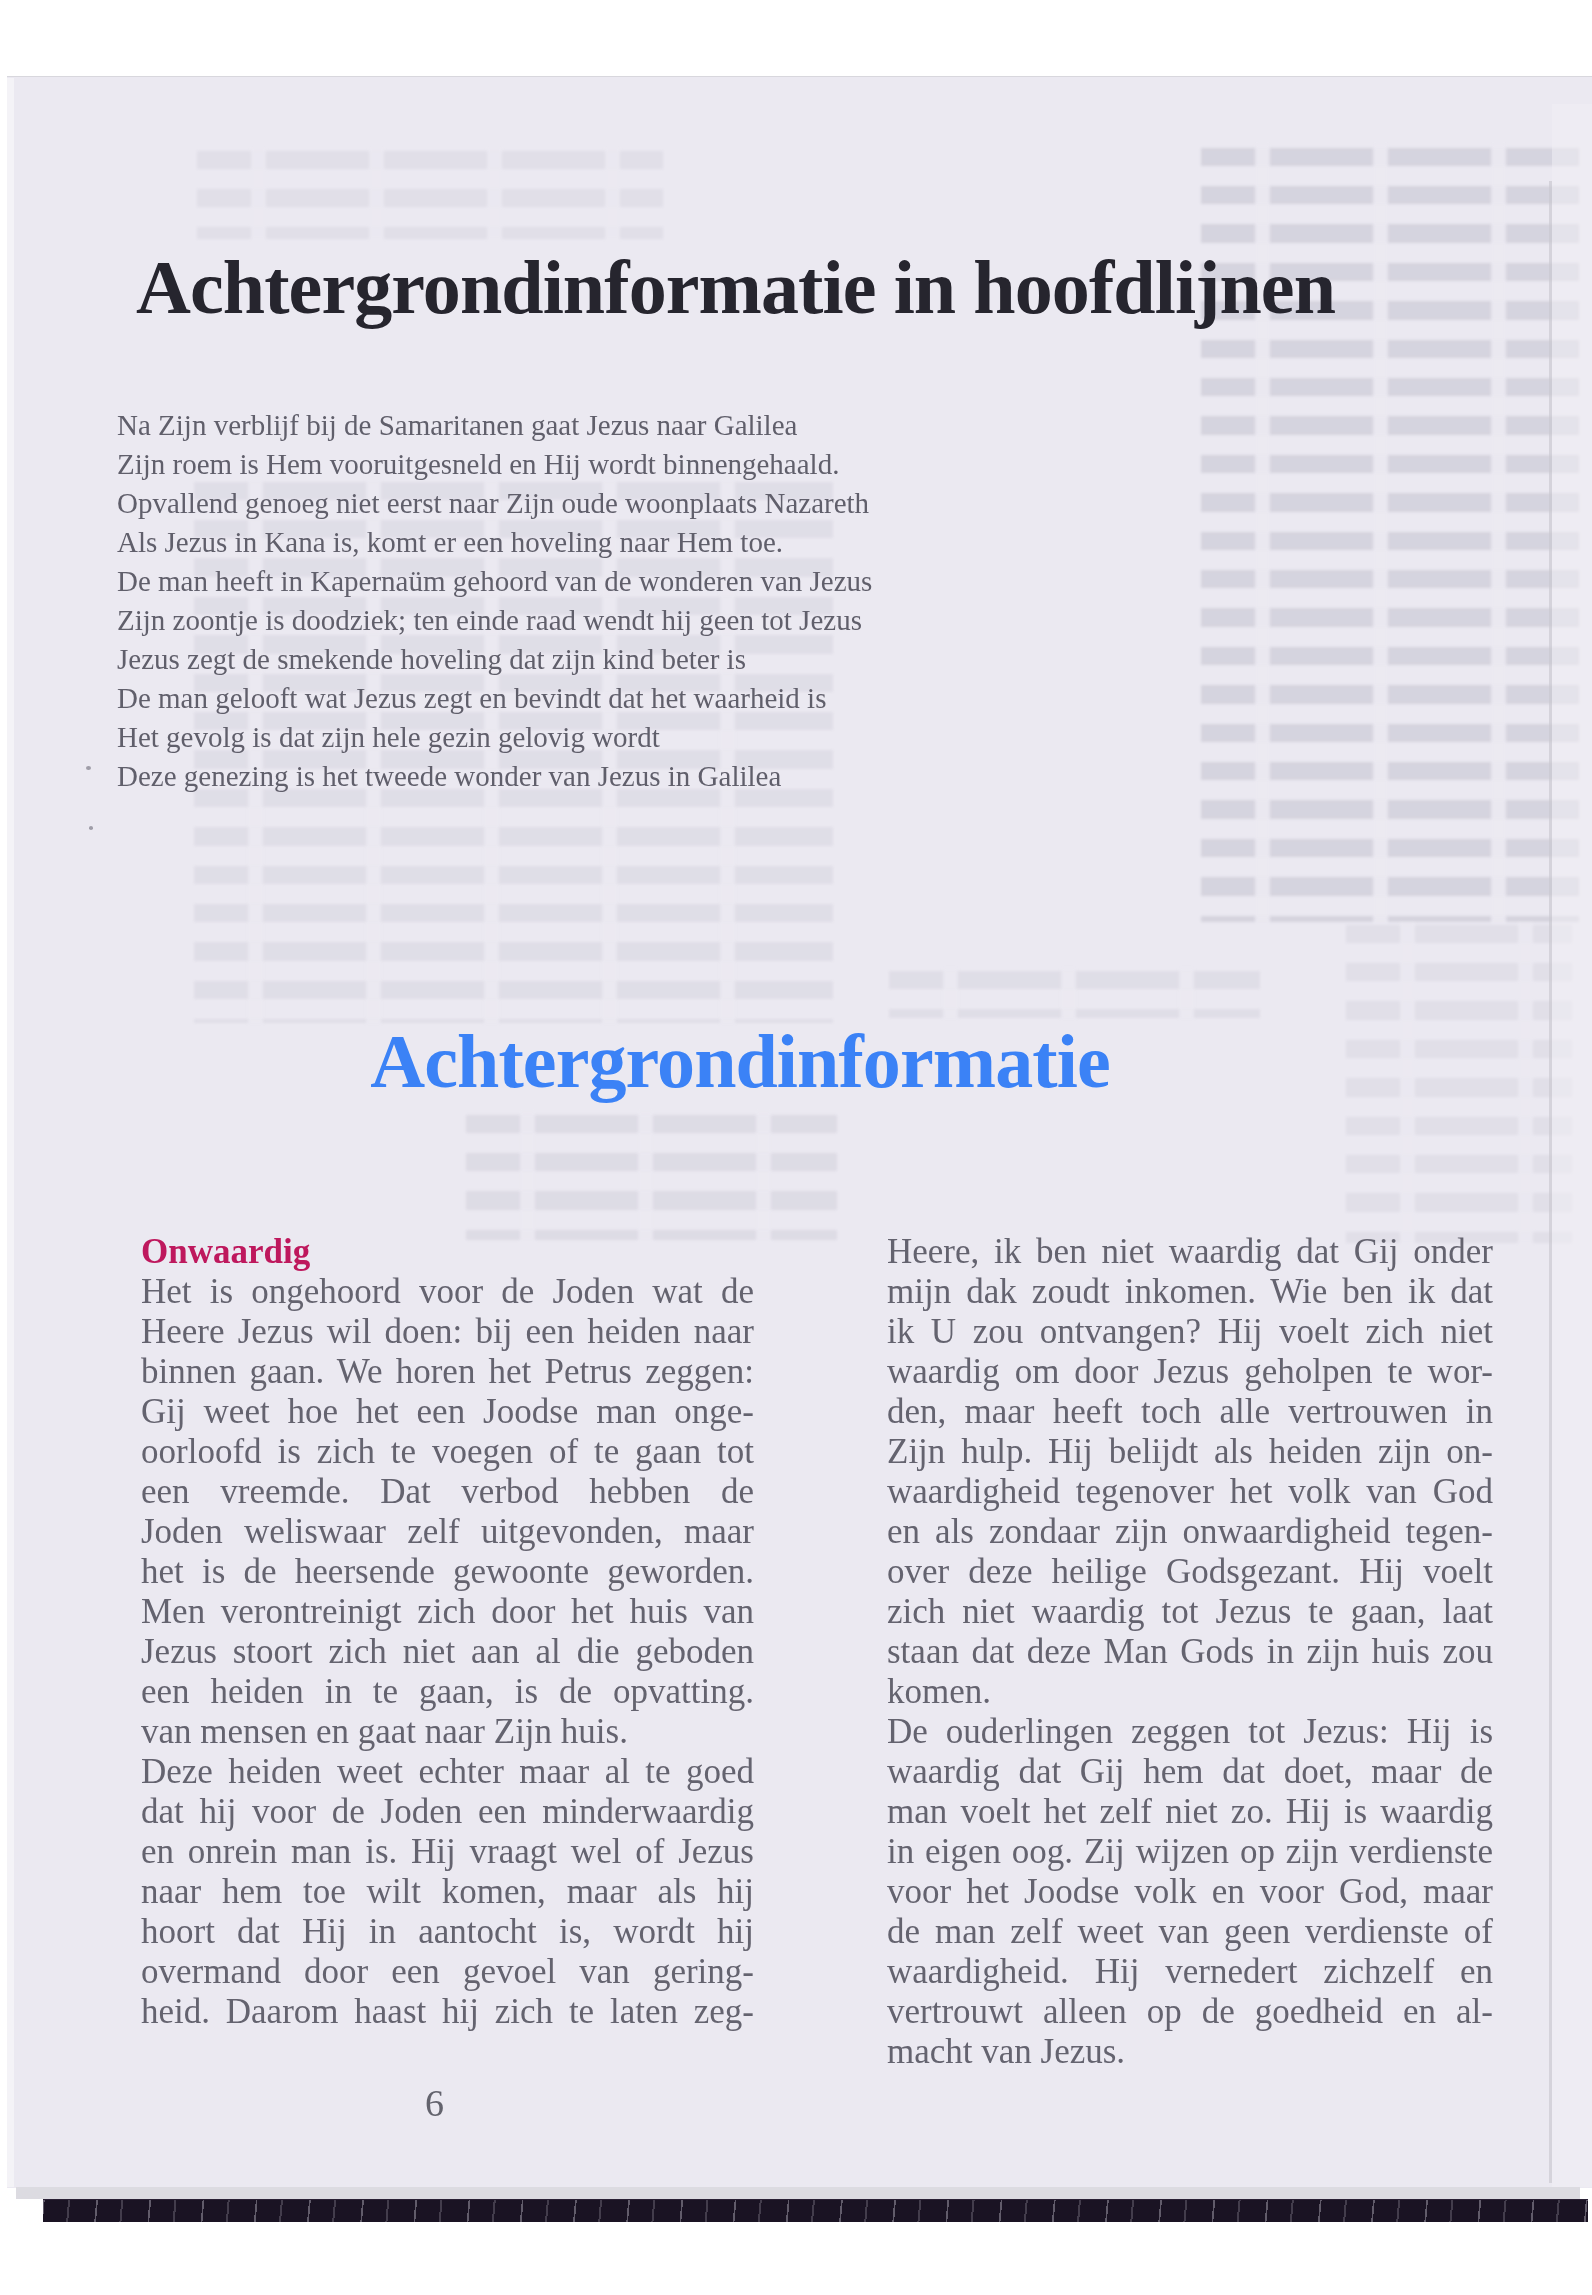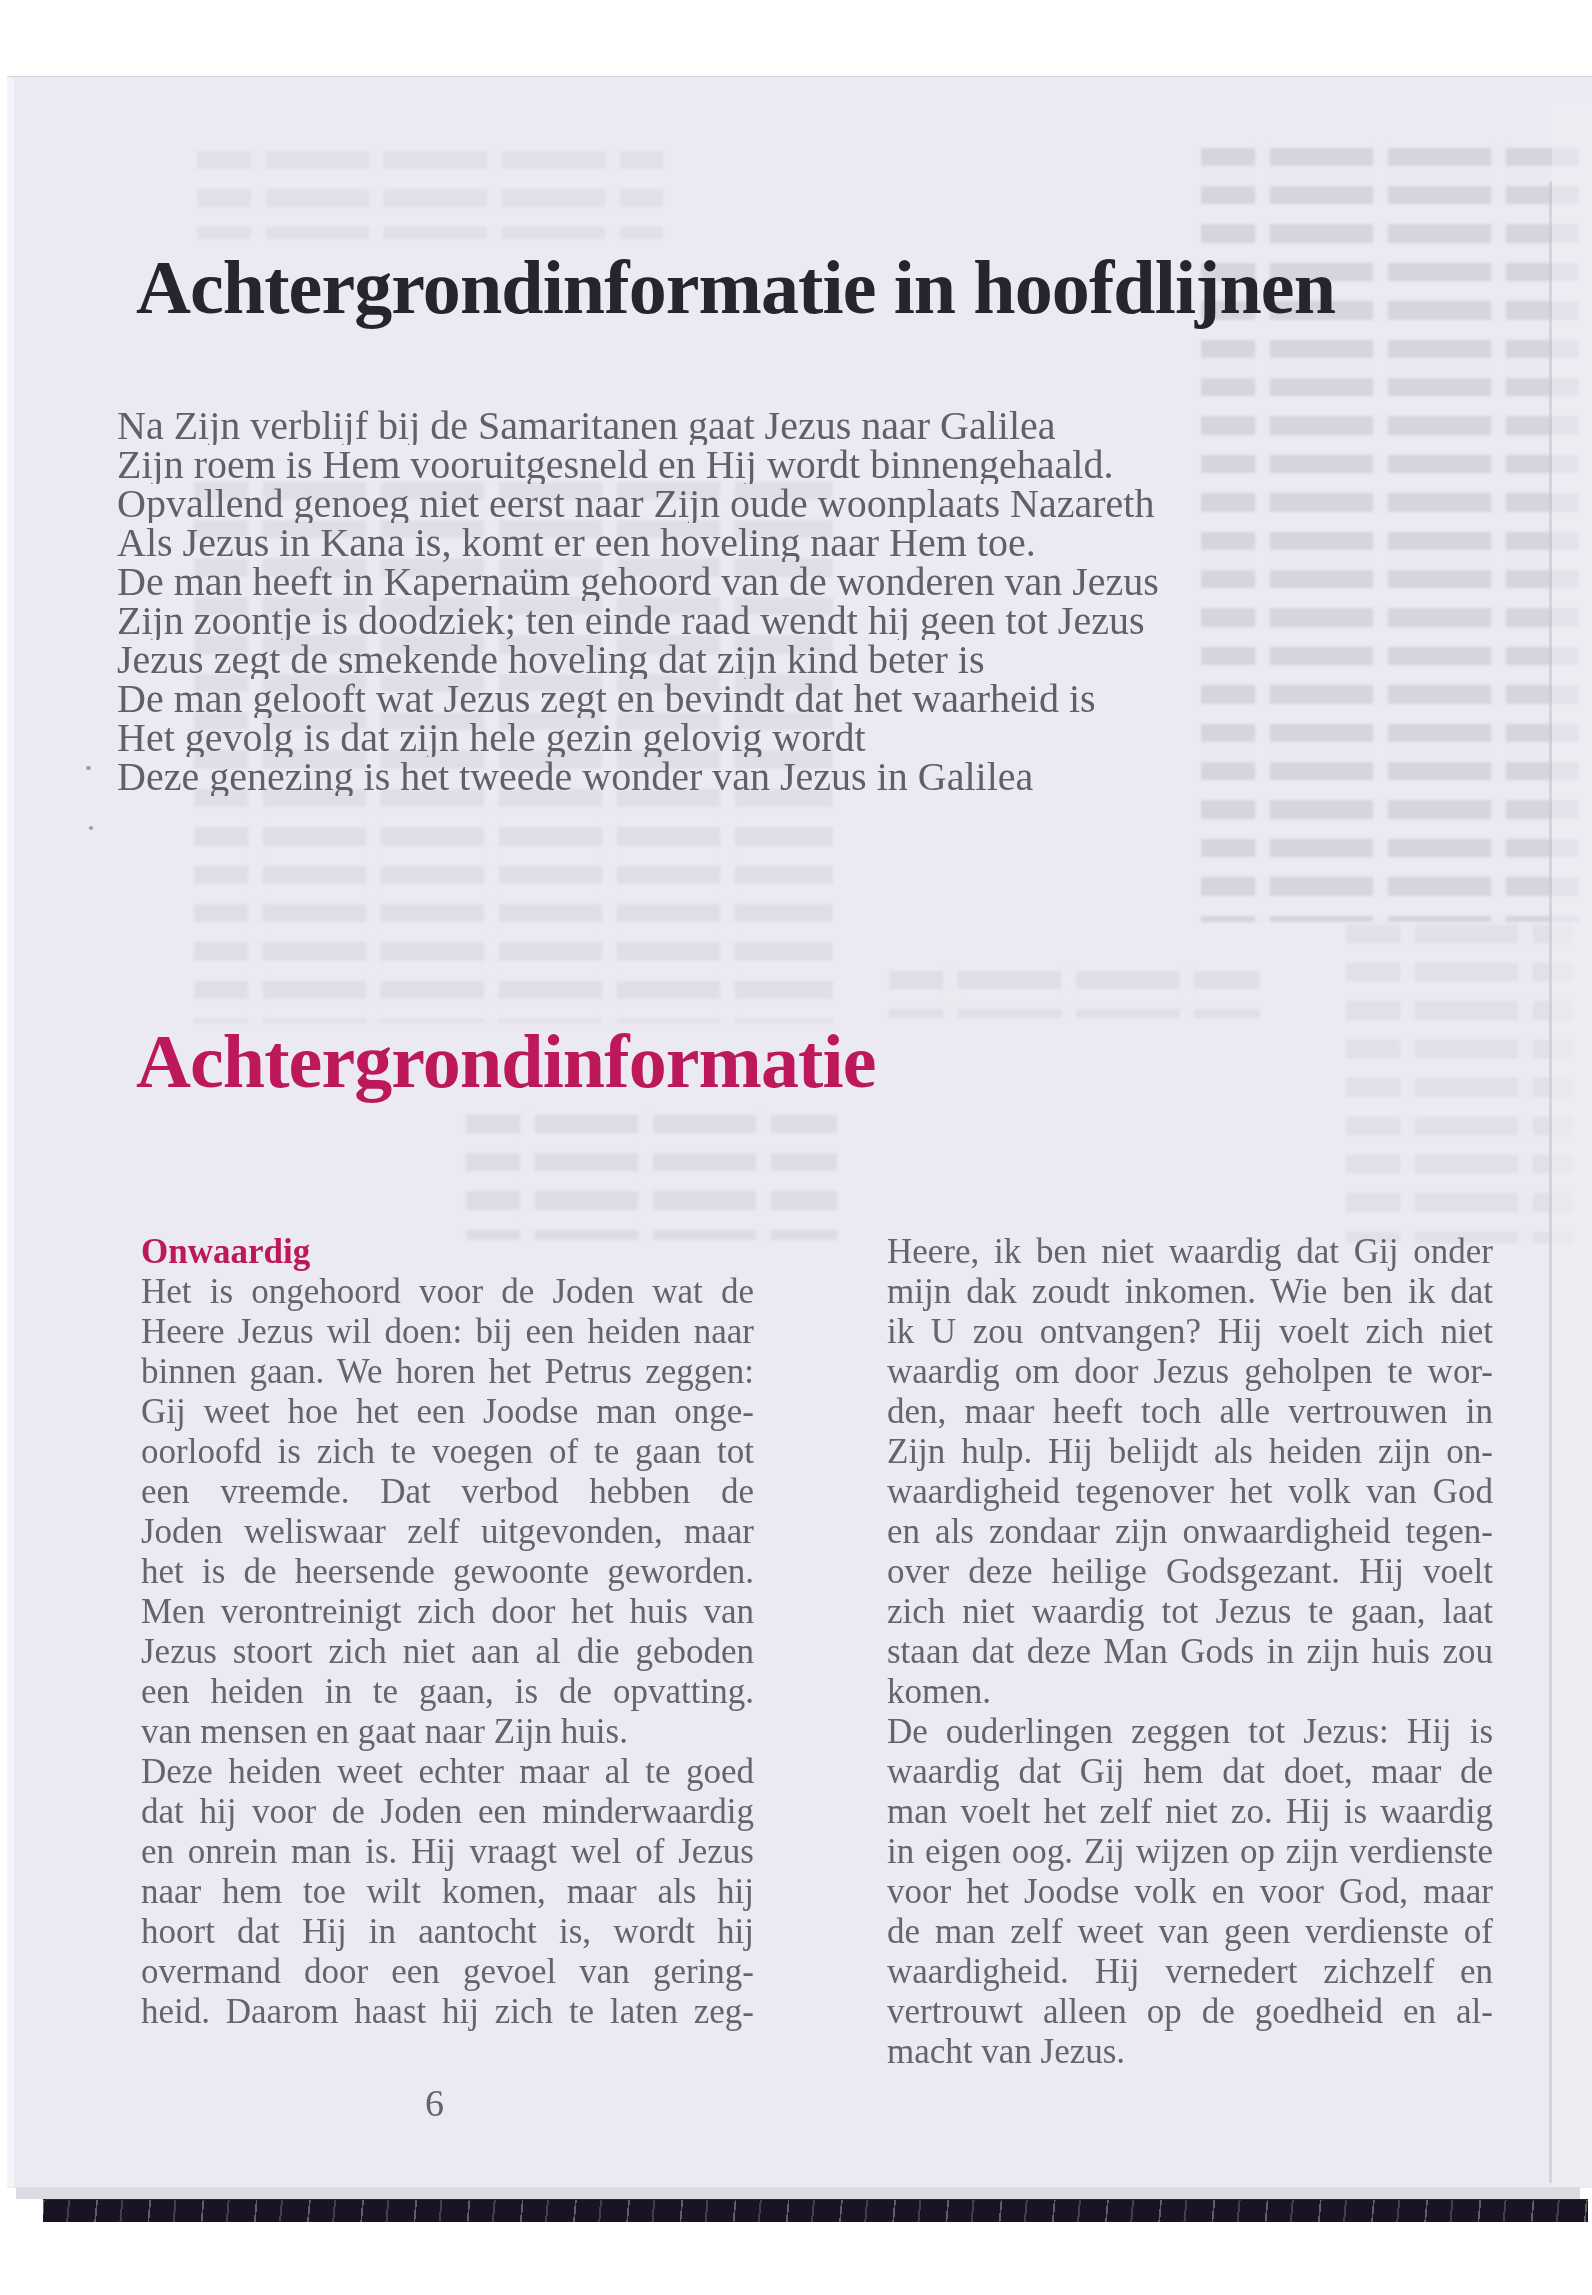--- a/index.html
+++ b/index.html
@@ -16,26 +16,26 @@
     border-top:1.7px solid #d8d7dd;
   }
   .paper-left-light{position:absolute;left:7px;top:78px;width:7px;height:2109px;background:#f4f3f7;}
   .h1{
     position:absolute;left:136px;top:249px;width:1381px;
     font-size:76px;font-weight:700;color:#26252e;line-height:1;
     letter-spacing:-0.9px;white-space:nowrap;
   }
   .h2{
     position:absolute;left:136px;top:1023px;width:1208px;
-    font-size:76px;font-weight:700;color:#be185d;line-height:1;
-    letter-spacing:-0.9px;white-space:nowrap;
+    font-size:76px;font-weight:700;color:#3b82f6;line-height:1;
+    letter-spacing:-0.9px;white-space:nowrap;text-align:center;
   }
   .intro{
     position:absolute;left:117px;top:406px;width:1139px;
-    font-size:40px;color:#605f6b;
+    font-size:29px;color:#605f6b;
   }
   .intro .tline{height:39px;line-height:39px;text-align:left;text-align-last:left;}
   .colblock{position:absolute;font-size:35px;color:#64636f;}
   .col-left{left:141px;top:1232px;width:613px;}
   .col-right{left:887px;top:1232px;width:606px;}
   .subhead{
     height:40px;line-height:40px;
     font-size:35px;font-weight:700;color:#be185d;
   }
   .tline{

